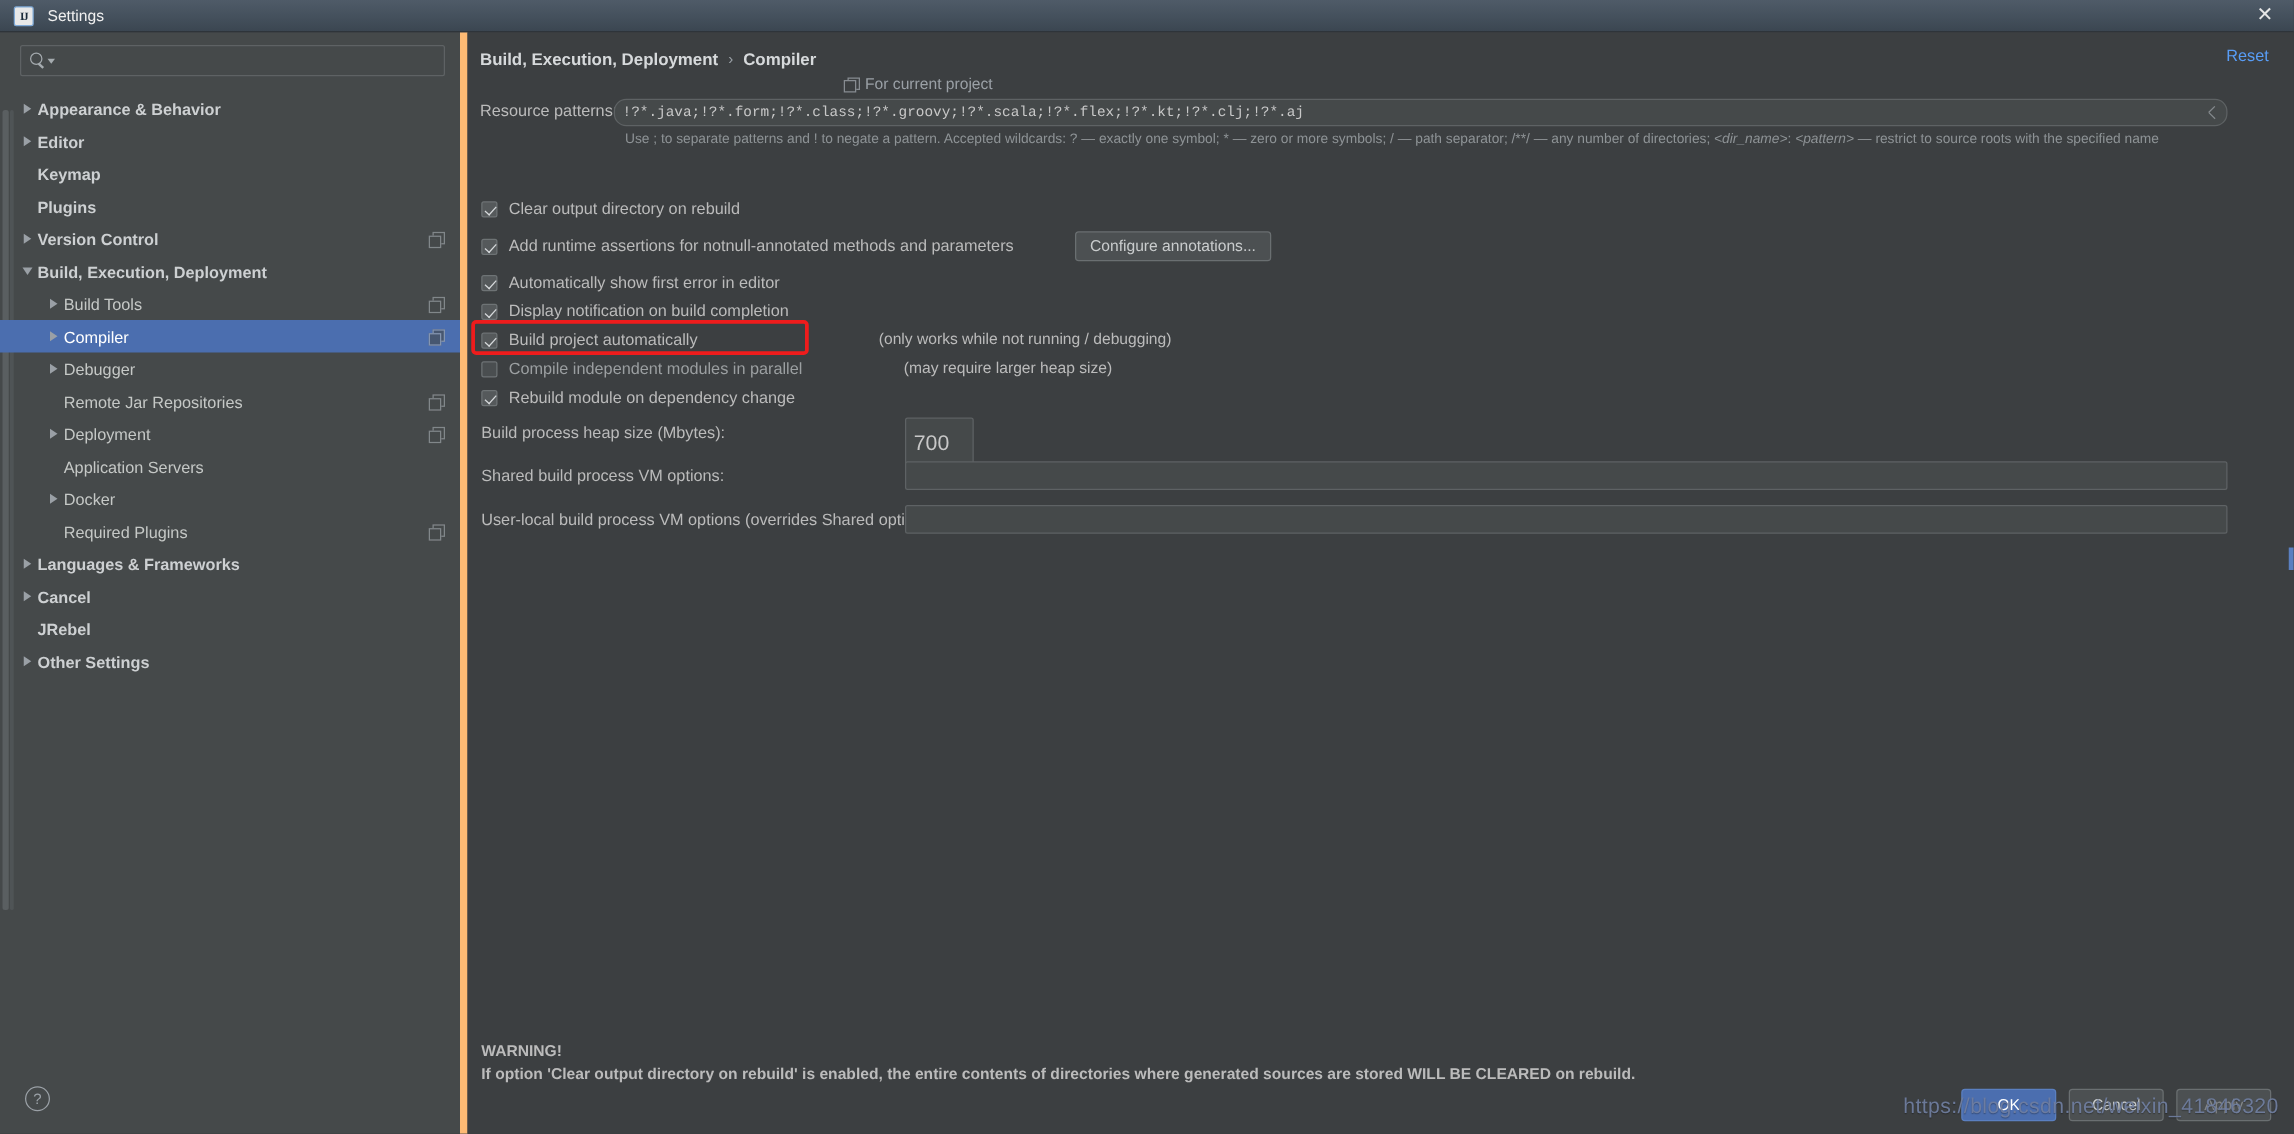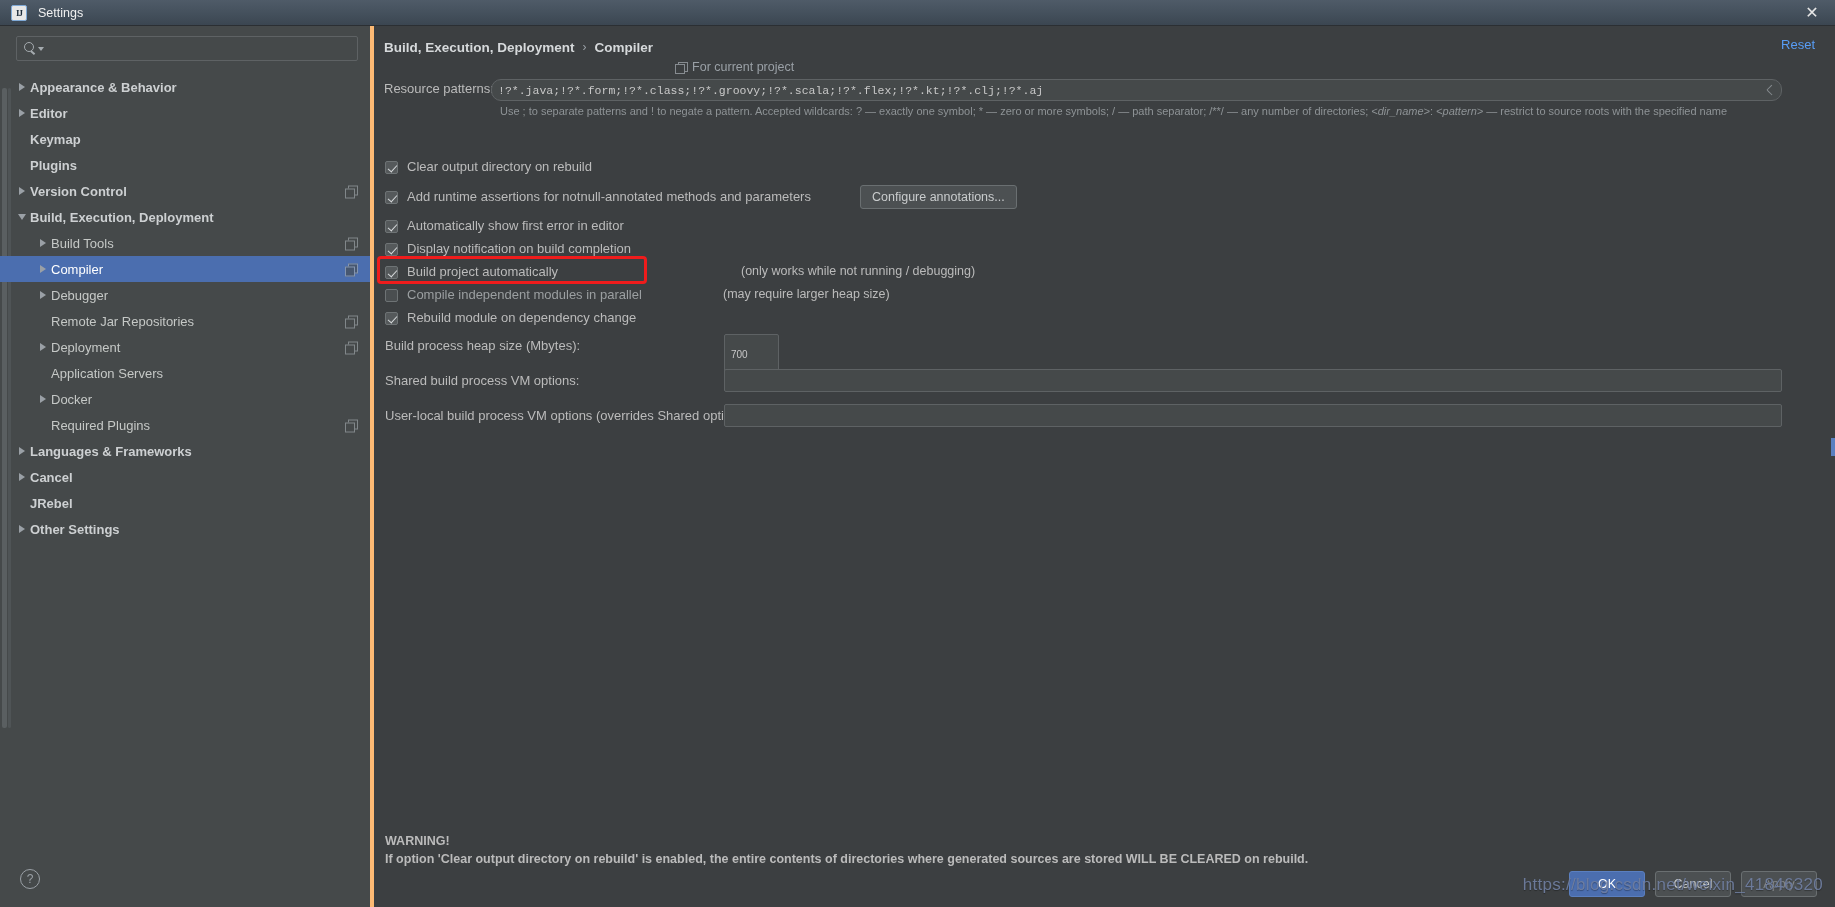--- a/index.html
+++ b/index.html
@@ -45,21 +45,21 @@
 
   
   .winbody {
     position:absolute; left:0; top:26px; width:1835px; height:881px;
     background:#3c3f41; display:flex;
   }
 
   
   .sidebar {
     width:374px; height:881px; background:#45494a;
-    border-right:4px solid #fdba74; position:relative; flex:none;
+    border-right:6px solid #fdba74; position:relative; flex:none;
   }
   .searchwrap { padding:10px 12px 6px 16px; }
   .searchbox {
     height:25px; background:#45494a; border:1px solid #5e6264;
     border-radius:2px; display:flex; align-items:center; padding:0 7px;
     position:relative;
   }
   .mag { width:13px; height:13px; position:relative; flex:none; }
   .mag::before {
     content:""; position:absolute; left:0; top:0; width:8px; height:8px;
@@ -433,39 +433,39 @@
 
       <div class="cbrow" style="left:11px; top:215px;">
         <span class="cb checked"></span>
         <span class="cbtext">Display notification on build completion</span>
       </div>
 
       <div class="cbrow" style="left:11px; top:238px;">
         <span class="cb checked"></span>
         <span class="cbtext">Build project automatically</span>
       </div>
-      <div class="note" style="left:367px; top:238px;">(only works while not running / debugging)</div>
+      <div class="note" style="left:329px; top:238px;">(only works while not running / debugging)</div>
 
       <div class="annot" style="left:3px; top:230px; width:270px; height:28px;"></div>
 
       <div class="cbrow" style="left:11px; top:261px;">
         <span class="cb off"></span>
         <span class="cbtext dim">Compile independent modules in parallel</span>
       </div>
       <div class="note" style="left:349px; top:261px;">(may require larger heap size)</div>
 
       <div class="cbrow" style="left:11px; top:284px;">
         <span class="cb checked"></span>
         <span class="cbtext">Rebuild module on dependency change</span>
       </div>
 
       <div class="rowline" style="left:11px; top:312px;">
         <span class="lbl">Build process heap size (Mbytes):</span>
       </div>
-      <div class="tfield" style="position:absolute; left:350px; top:308px; width:55px; height:41px; font-size:10px;">
+      <div class="tfield" style="position:absolute; left:350px; top:308px; width:55px; height:41px; font-size:17px;">
         <span>700</span>
       </div>
 
       <div class="rowline" style="left:11px; top:347px;">
         <span class="lbl">Shared build process VM options:</span>
       </div>
       <div class="tfield" style="position:absolute; left:350px; top:343px; width:1058px; height:23px;">
         <span></span>
       </div>
 

